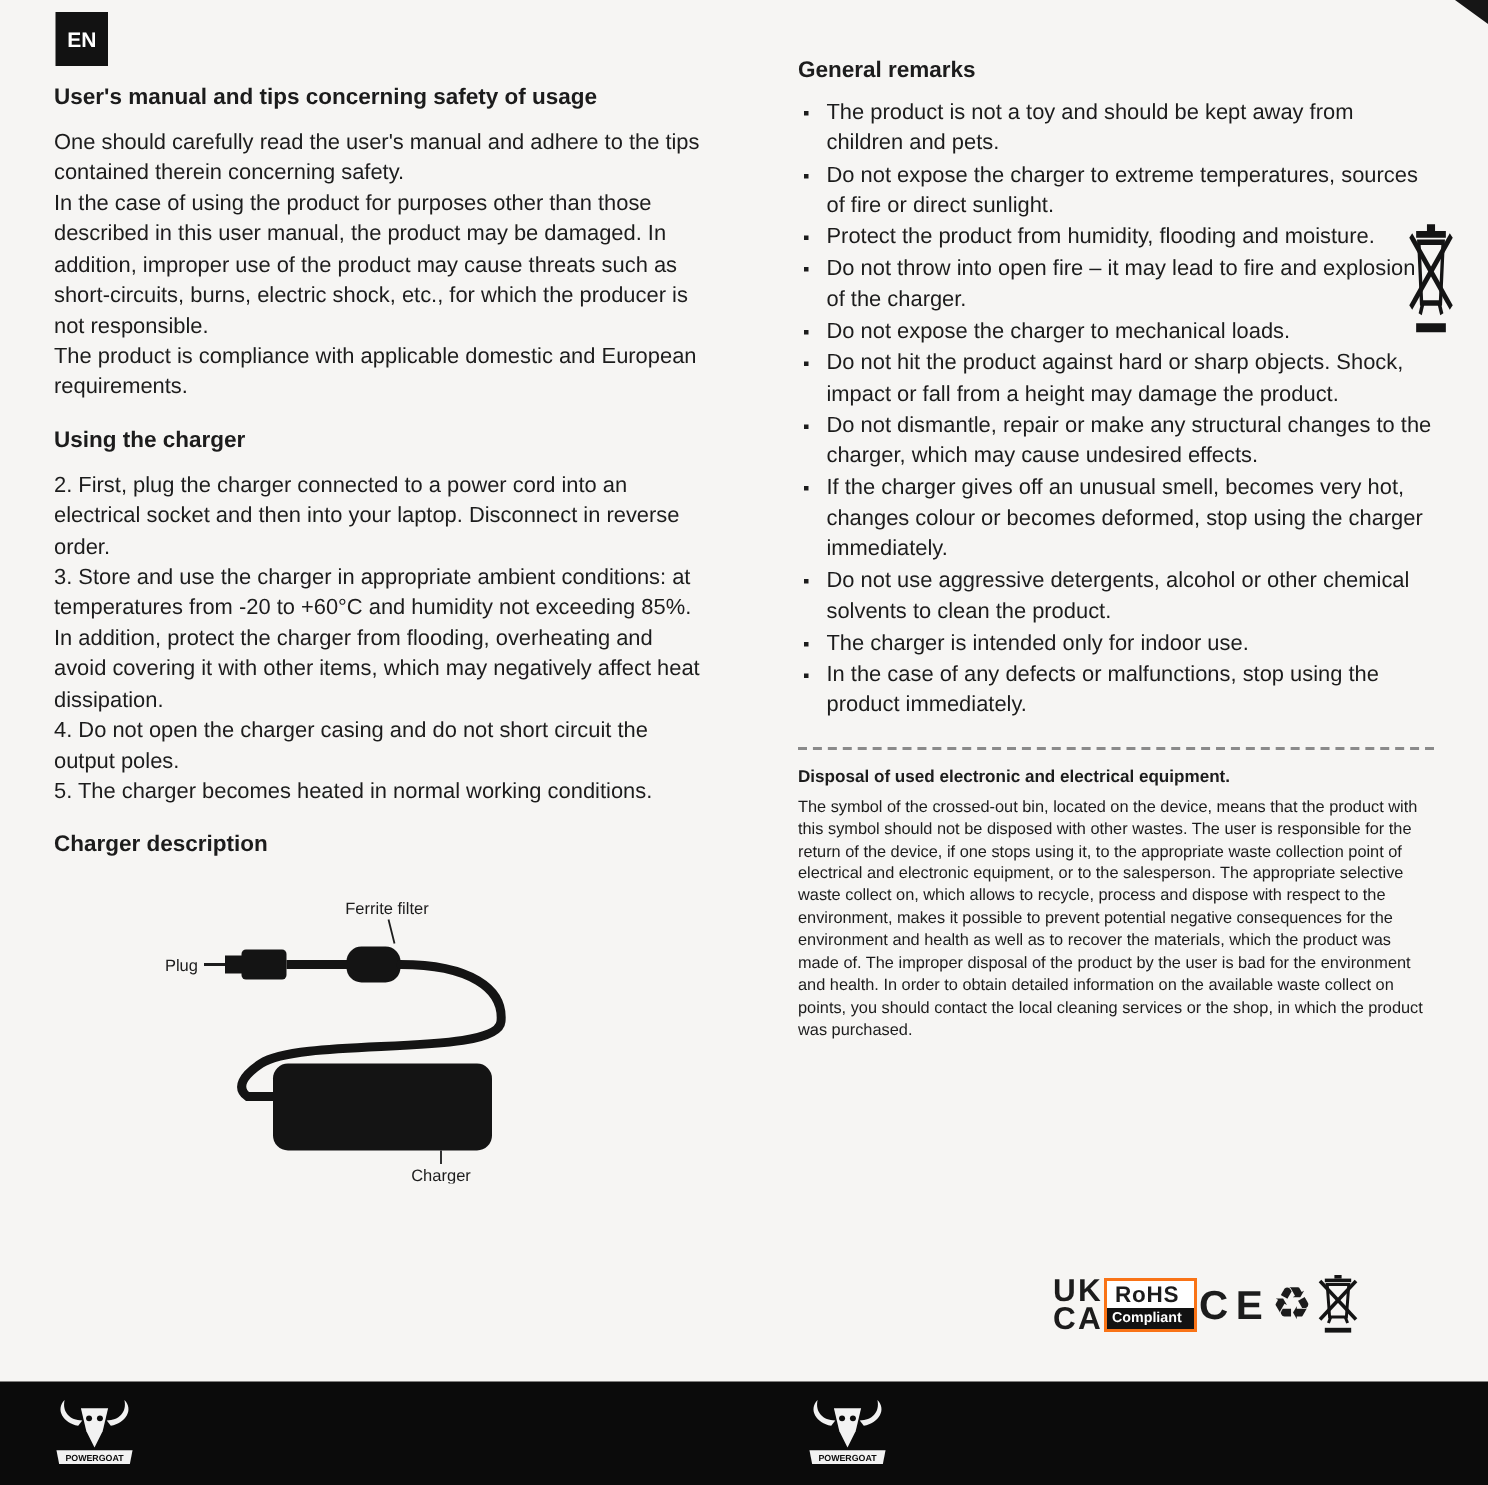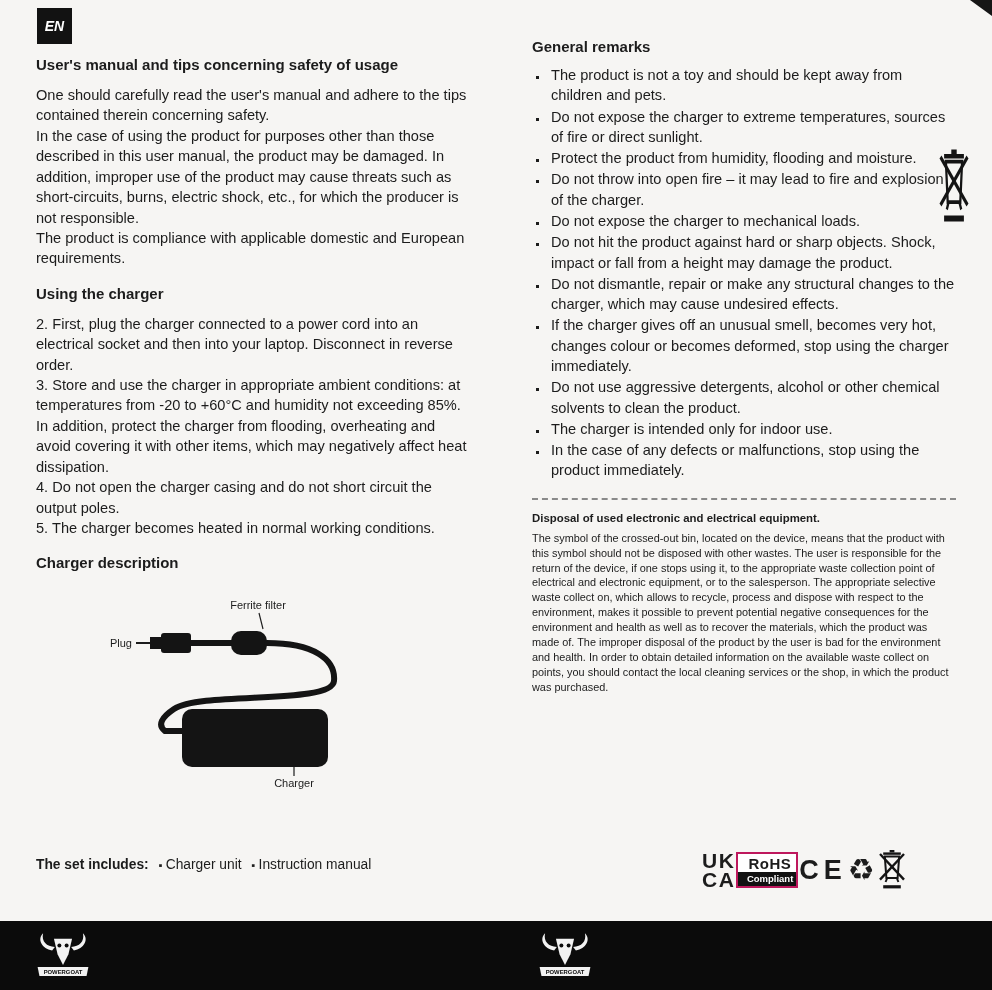--- a/index.html
+++ b/index.html
@@ -1,21 +1,21 @@
 <!DOCTYPE html>
 <html><head>
 <meta charset="utf-8">
 <style>
   html,body { margin:0; padding:0; background:#cfcdca; }
   body { font-family:"Liberation Sans", sans-serif; color:#1c1c1c; }
   .page { position:relative; width:992px; height:990px; background:#f6f5f3; overflow:hidden; margin:0 auto; }
 
   
   .en-badge { position:absolute; left:37px; top:8px; width:35px; height:36px; background:#121212;
-              color:#fff; font-weight:bold; font-size:14px; display:flex; align-items:center; justify-content:center;font-style:italic; }
+              color:#fff; font-weight:bold; font-size:14px; display:flex; align-items:center; justify-content:center; }
 
   .corner { position:absolute; top:0; right:0; width:0; height:0;
             border-top:16px solid #161616; border-left:22px solid transparent; }
 
   
   .col-left  { position:absolute; left:36px; top:56px; width:434px; }
   .col-right { position:absolute; left:532px; top:38px; width:424px; }
 
   .h1 { font-size:15px; font-weight:bold; margin:0 0 12px; }
   .h2 { font-size:15px; font-weight:bold; margin:16px 0 12px; }
@@ -38,21 +38,21 @@
 
   
   .set-line { position:absolute; left:36px; top:857px; font-size:13.8px; }
   .set-label { font-weight:bold; }
   .set-item { margin-left:10px; }
   .set-item::before { content:"▪ "; font-size:11px; }
 
   
   .marks-row { position:absolute; left:702px; top:849px; display:flex; align-items:center; gap:1px; }
   .ukca { font-weight:bold; font-size:21px; line-height:0.92; letter-spacing:1.5px; }
-  .rohs { border:2px solid #be185d; text-align:right; min-width:58px; background:#fff; }
+  .rohs { border:2px solid #f97316; text-align:left; min-width:58px; background:#fff; }
   .rohs-top { font-weight:bold; font-size:15px; padding:1px 5px 0; letter-spacing:0.5px; }
   .rohs-bottom { background:#121212; color:#fff; font-size:9.5px; font-weight:bold; padding:1px 3px 2px; }
   .ce { font-size:27px; font-weight:bold; letter-spacing:5px; }
   .recycle { font-size:30px; line-height:1; }
 
   .weee-top { position:absolute; right:20px; top:148px; }
 
   
   .footer-band { position:absolute; left:0; bottom:0; width:992px; height:69px; background:#0b0b0b; }
   .goat-logo { position:absolute; top:9px; }
@@ -94,23 +94,20 @@
       <rect x="93" y="43" width="42" height="6" fill="#141414"></rect>
       <rect x="133" y="34" width="36" height="24" rx="10" fill="#141414"></rect>
       <path d="M169,46 C215,46 238,62 236,84 C234,108 104,94 76,112 C64,120 59,128 67,134 L84,134" fill="none" stroke="#141414" stroke-width="6" stroke-linecap="round"></path>
       <rect x="84" y="112" width="146" height="58" rx="10" fill="#141414"></rect>
 
       <line class="thin" x1="196" y1="170" x2="196" y2="179"></line>
       <text class="diag-label" x="196" y="190" text-anchor="middle">Charger</text>
     </svg>
   </div>
 
-  <div class="set-line">
-    <span class="set-label">The set includes:</span><span class="set-item">Charger unit</span><span class="set-item">Instruction manual</span>
-  </div>
 
   <div class="col-right">
     <div class="h1" style="margin-bottom:4px;">General remarks</div>
     <ul class="remarks-list">
       <li>The product is not a toy and should be kept away from children and pets.</li>
       <li>Do not expose the charger to extreme temperatures, sources of fire or direct sunlight.</li>
       <li>Protect the product from humidity, flooding and moisture.</li>
       <li>Do not throw into open fire – it may lead to fire and explosion of the charger.</li>
       <li>Do not expose the charger to mechanical loads.</li>
       <li>Do not hit the product against hard or sharp objects. Shock, impact or fall from a height may damage the product.</li>

